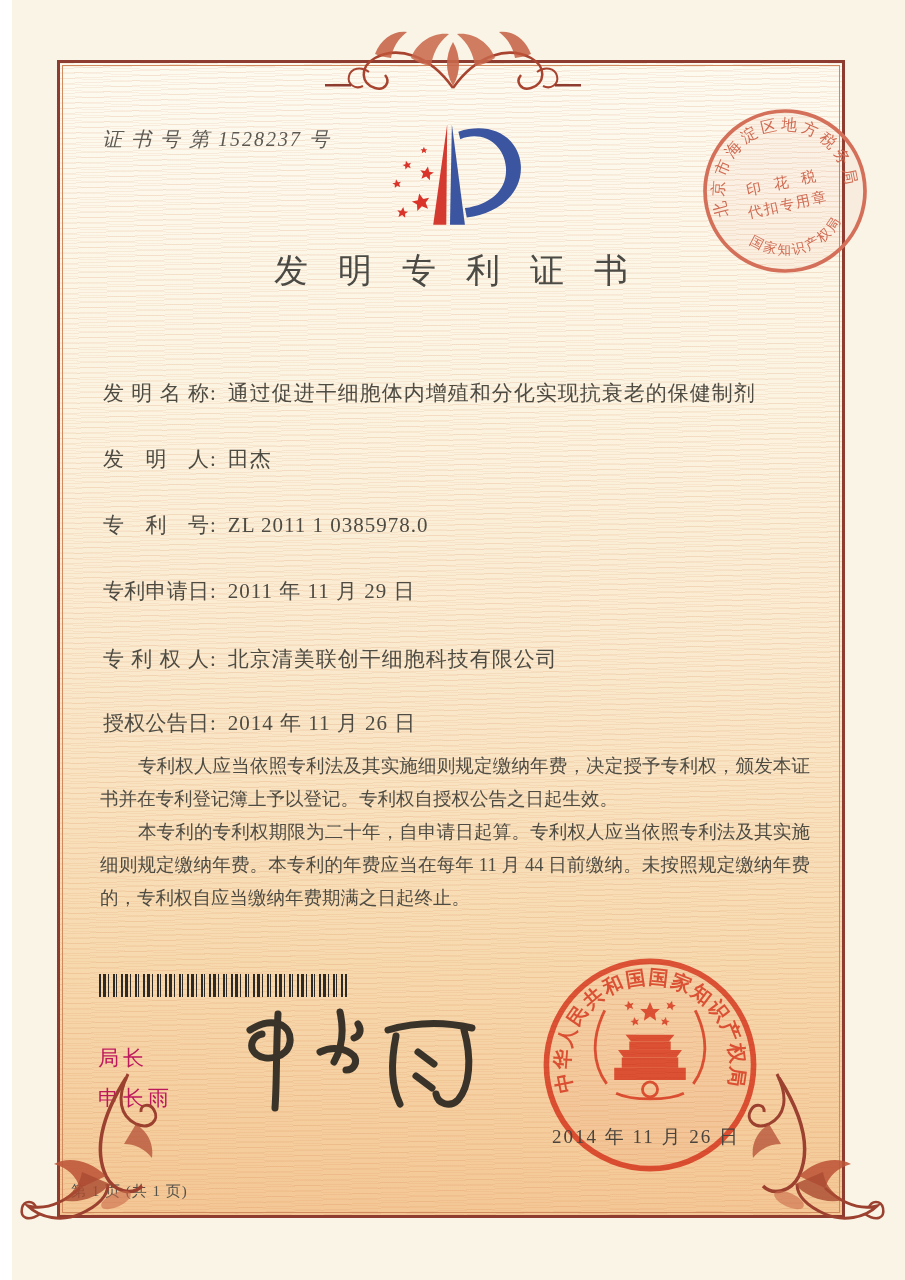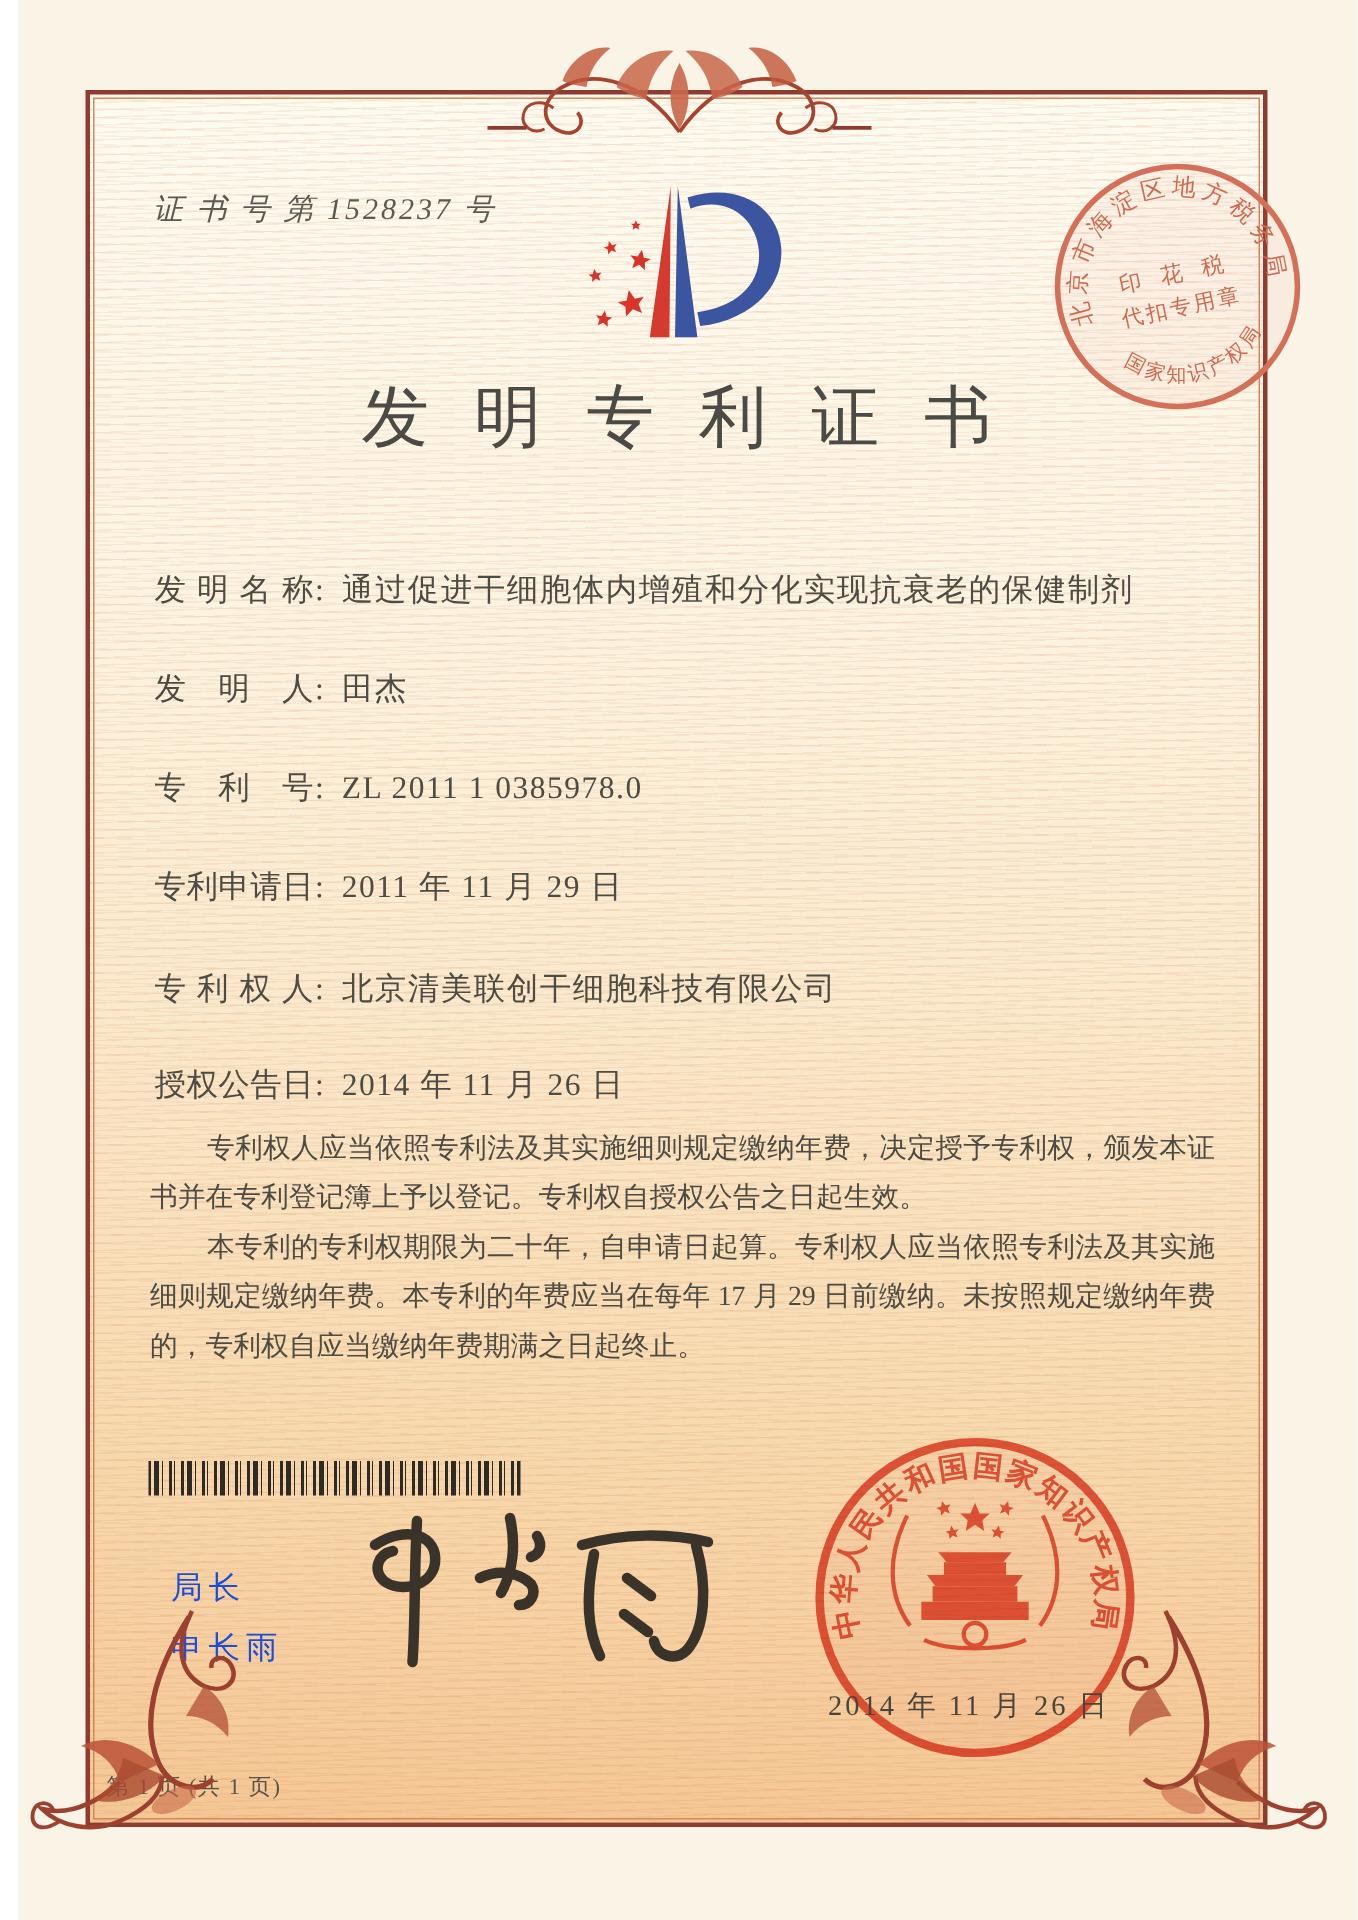--- a/index.html
+++ b/index.html
@@ -14,33 +14,33 @@
       repeating-linear-gradient(182deg, rgba(205,110,55,0.08) 0 1px, rgba(255,255,255,0) 1px 6px),
       linear-gradient(180deg,#fdfaf0 0%,#fcf4e2 28%,#fae9cd 52%,#f7d9ae 78%,#f4c795 100%);}
   .frame{position:absolute;left:57px;top:60px;width:788px;height:1158px;
          border:3px solid #8f3c30;box-sizing:border-box;}
   .frame-inner{position:absolute;inset:2px;border:1px solid #d08a5e;}
 
   .abs{position:absolute;}
   .cert-no{left:102px;top:126px;font-size:20px;color:#5c5953;letter-spacing:2px;font-style:italic;}
   .logo{left:368px;top:116px;width:205px;height:132px;}
   .stamp-wrap{left:692px;top:98px;width:186px;height:186px;transform:rotate(-12deg);z-index:5;}
-  .title{left:57px;top:248px;width:788px;text-align:center;font-size:45px;color:#4b4a45;
+  .title{left:57px;top:248px;width:788px;text-align:center;font-size:34px;color:#4b4a45;
          letter-spacing:30px;margin-left:15px;font-weight:500;}
   .field{left:103px;font-size:21px;color:#4e4b43;line-height:30px;white-space:nowrap;}
   .field .lbl{display:inline-block;width:106px;text-align:justify;text-align-last:justify;}
   .field .col{display:inline-block;margin-left:1px;}
   .field .val{margin-left:12px;letter-spacing:1px;}
   .paras{left:100px;top:750px;width:710px;font-size:18.5px;line-height:33px;color:#4e4b43;text-align:justify;}
   .paras p{margin:0;text-indent:2.05em;}
   .barcode{left:99px;top:974px;width:248px;height:23px;
     background:repeating-linear-gradient(90deg,#2e2b27 0 2px,rgba(0,0,0,0) 2px 4px,#2e2b27 4px 7px,
       rgba(0,0,0,0) 7px 9px,#2e2b27 9px 10px,rgba(0,0,0,0) 10px 14px,#2e2b27 14px 16px,
       rgba(0,0,0,0) 16px 17px,#2e2b27 17px 18px,rgba(0,0,0,0) 18px 22px);}
-  .signer{left:114px;font-size:21px;letter-spacing:4px;color:#1d4ed8;
+  .signer{left:98px;font-size:21px;letter-spacing:4px;color:#be185d;
           font-family:Liberation Sans, sans-serif;}
   .sig-svg{left:220px;top:996px;width:280px;height:125px;z-index:3;}
   .seal-wrap{left:537px;top:952px;width:226px;height:226px;z-index:4;mix-blend-mode:multiply;}
   .seal-date{left:552px;top:1124px;width:210px;font-size:19px;color:#4a443c;letter-spacing:2px;z-index:6;}
   .footer{left:71px;top:1182px;width:625px;font-size:15px;color:#55524a;letter-spacing:1px;}
   .orn{z-index:2;}
   svg{display:block;overflow:visible;}
   text{font-family:"Liberation Serif","DejaVu Serif",serif;}
 </style>
 </head>
@@ -146,21 +146,21 @@
   </div>
   <div class="abs field" style="top:644px">
     <span class="lbl">专利权人</span><span class="col">:</span><span class="val">北京清美联创干细胞科技有限公司</span>
   </div>
   <div class="abs field" style="top:708px">
     <span class="lbl">授权公告日</span><span class="col">:</span><span class="val">2014 年 11 月 26 日</span>
   </div>
 
   <div class="abs paras">
     <p>专利权人应当依照专利法及其实施细则规定缴纳年费，决定授予专利权，颁发本证书并在专利登记簿上予以登记。专利权自授权公告之日起生效。</p>
-    <p>本专利的专利权期限为二十年，自申请日起算。专利权人应当依照专利法及其实施细则规定缴纳年费。本专利的年费应当在每年 17 月 29 日前缴纳。未按照规定缴纳年费的，专利权自应当缴纳年费期满之日起终止。</p>
+    <p>本专利的专利权期限为二十年，自申请日起算。专利权人应当依照专利法及其实施细则规定缴纳年费。本专利的年费应当在每年 11 月 44 日前缴纳。未按照规定缴纳年费的，专利权自应当缴纳年费期满之日起终止。</p>
   </div>
 
   <div class="abs barcode"></div>
 
   <div class="abs signer" style="top:1044px">局长</div>
   <div class="abs signer" style="top:1084px">申长雨</div>
 
   <svg class="abs sig-svg" viewBox="0 0 280 125">
     <g stroke="#3a332a" stroke-width="7" fill="none" stroke-linecap="round" stroke-linejoin="round">
       <path d="M58,18 C56,52 57,84 55,112"></path>

